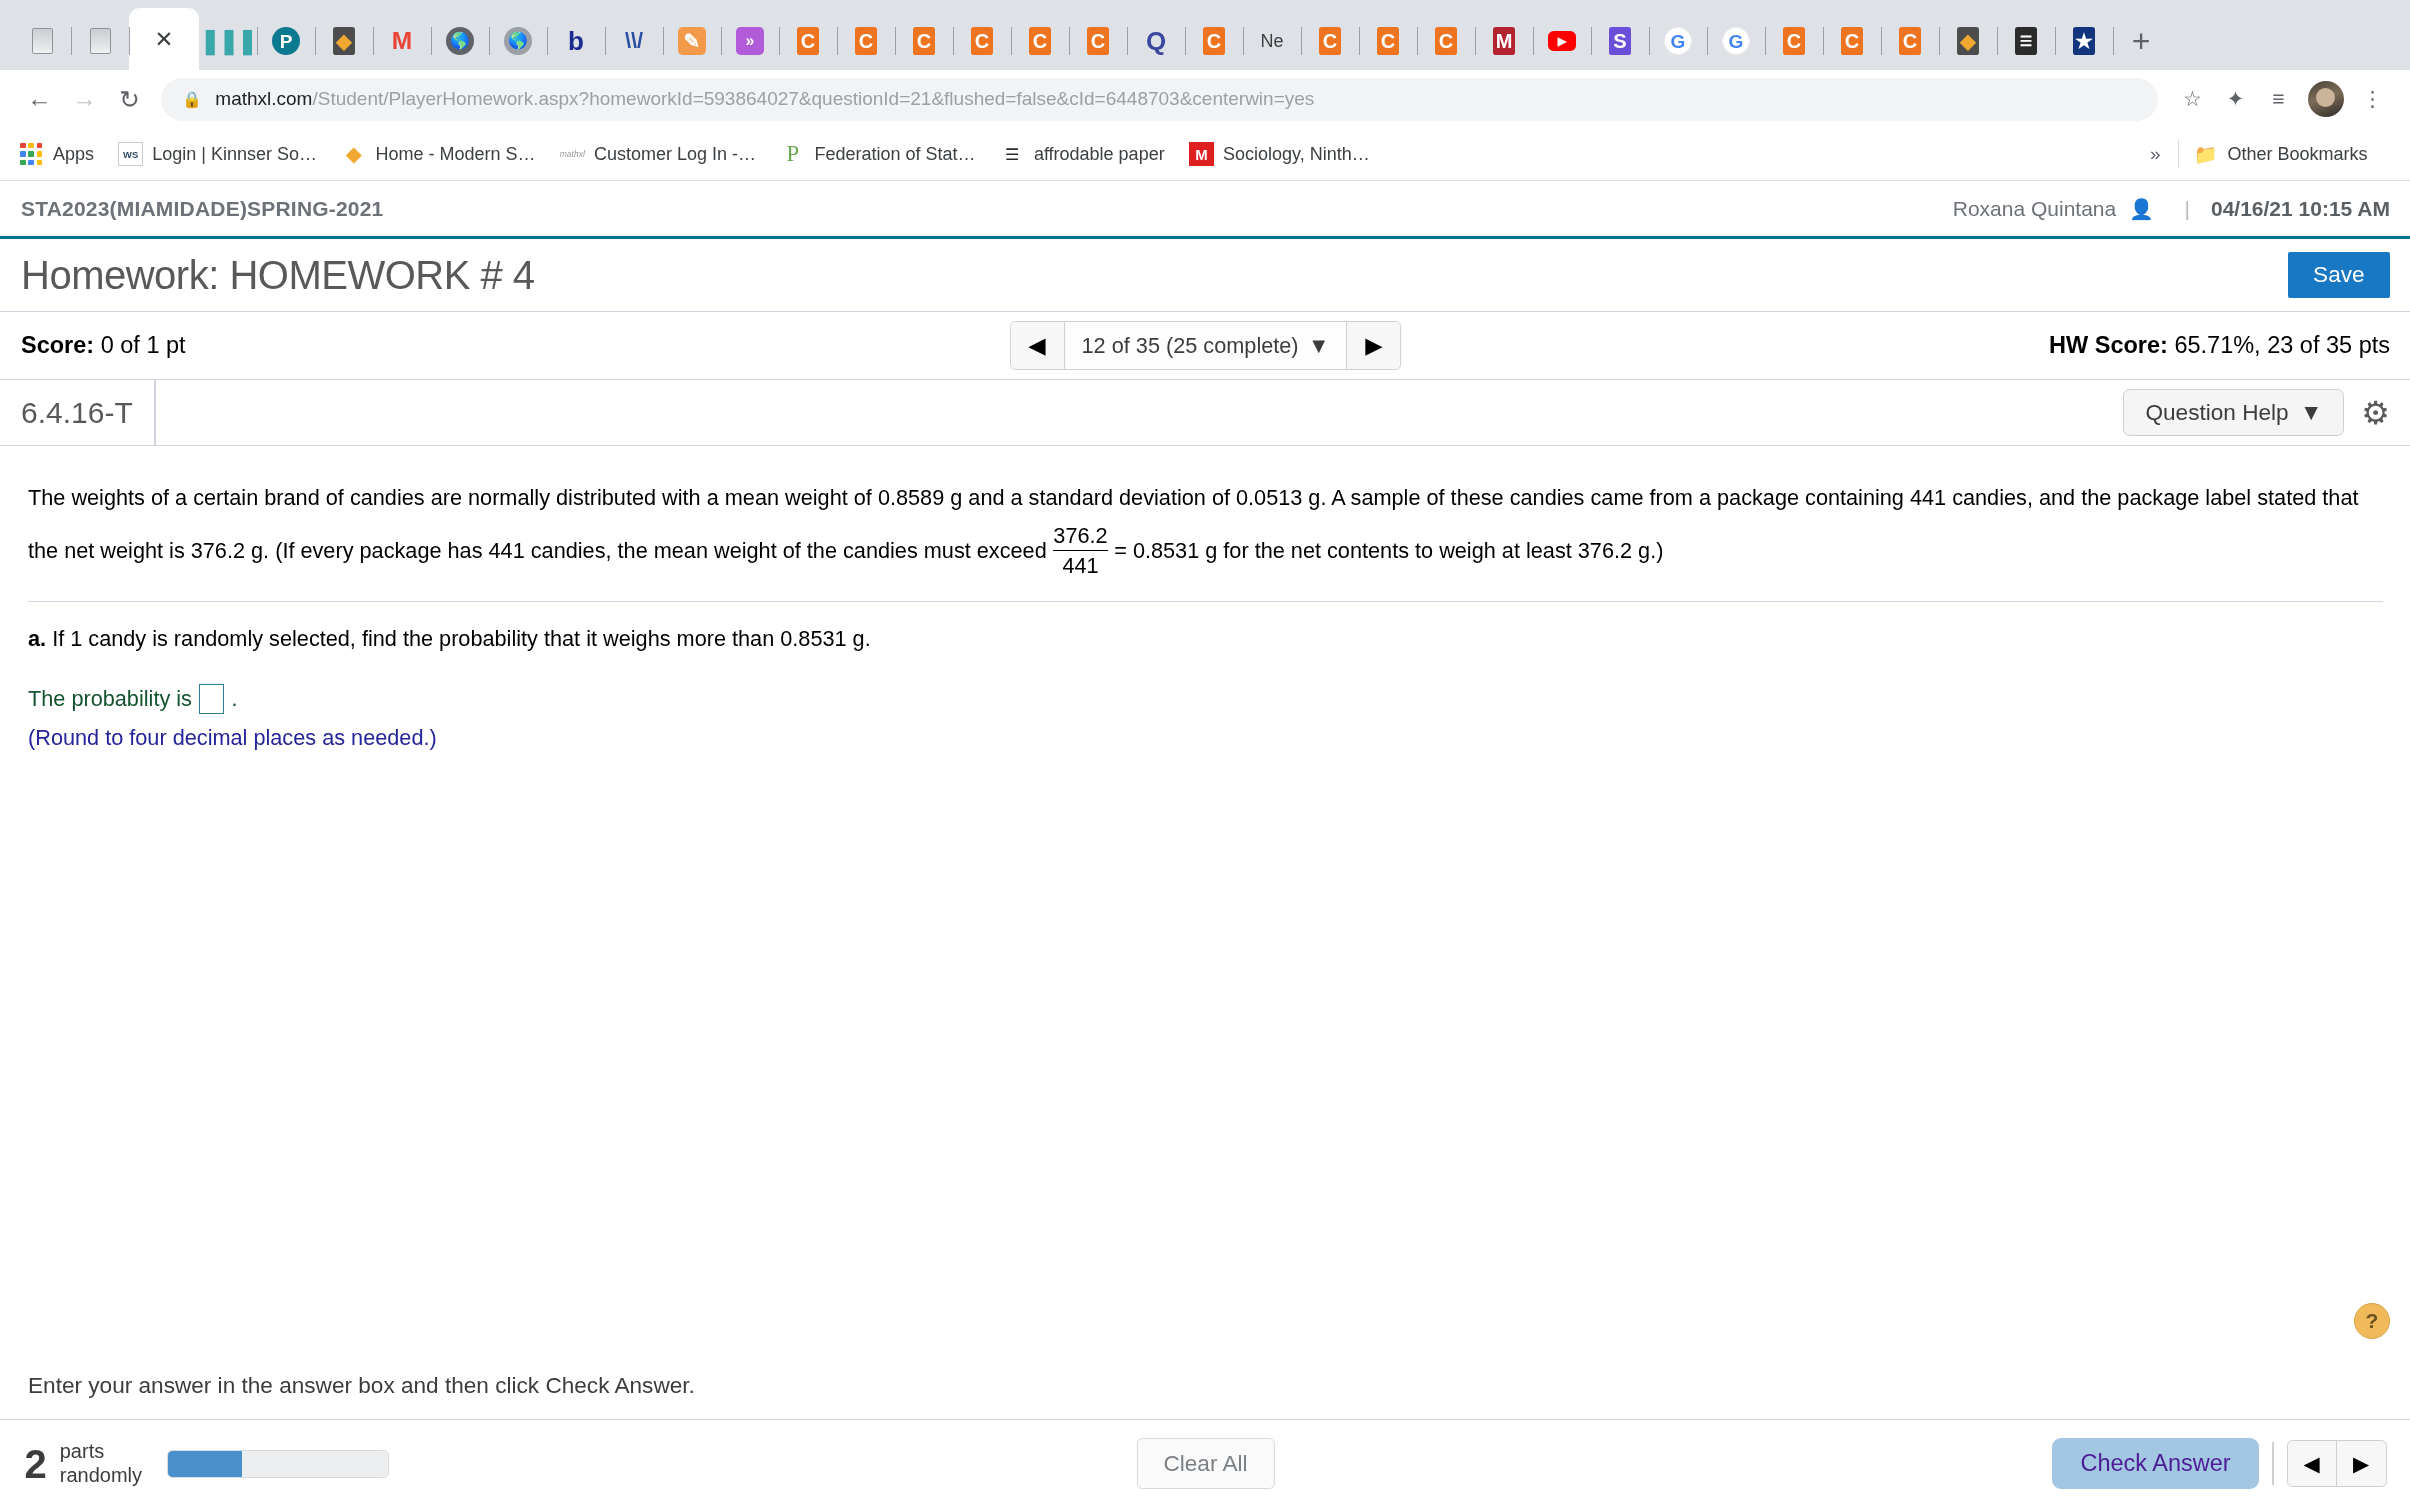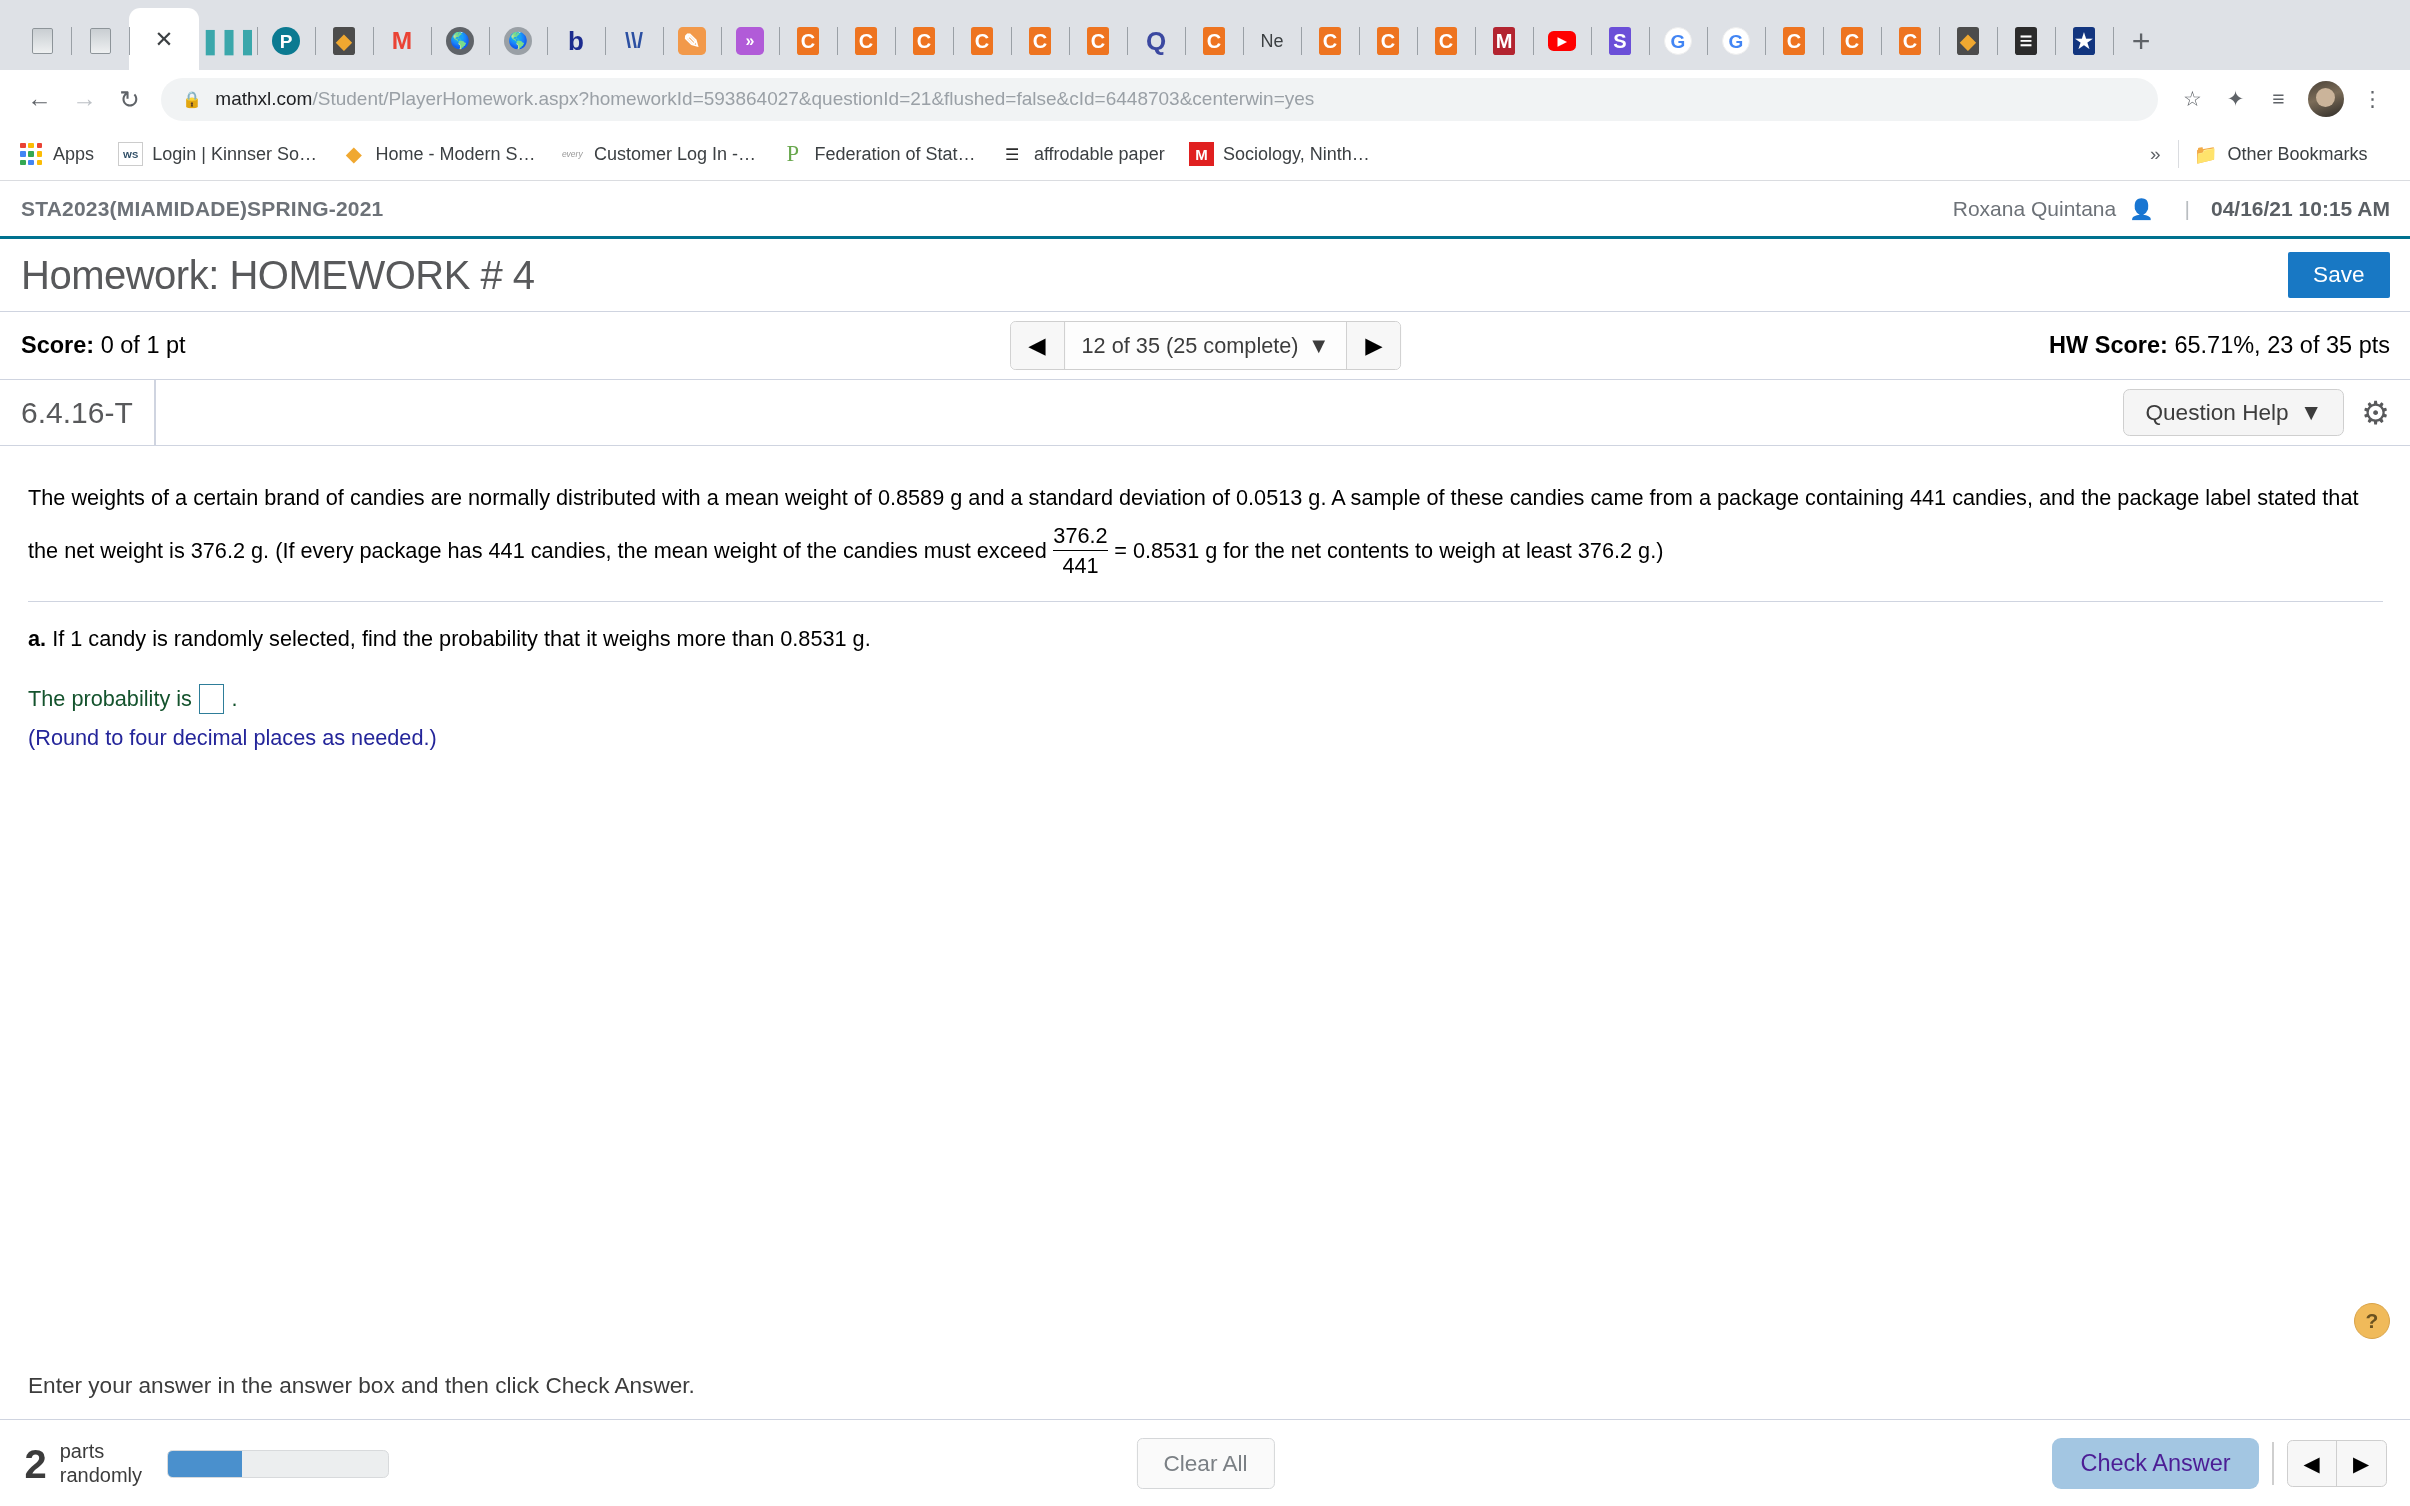--- a/index.html
+++ b/index.html
@@ -454,21 +454,21 @@
     </div>
     <div class="bm">
       <span class="bi" style="background:#fff;border:0.9px solid #ccc;font-size:9.4px;color:#2b4a63;font-weight:bold">WS</span>
       <span>Login | Kinnser So…</span>
     </div>
     <div class="bm">
       <span class="bi" style="color:#f0a830;font-size:21px">◆</span>
       <span>Home - Modern S…</span>
     </div>
     <div class="bm">
-      <span class="bi" style="font-size:8.5px;color:#999;font-style:italic">every</span>
+      <span class="bi" style="font-size:8.5px;color:#999;font-style:italic">mathxl</span>
       <span>Customer Log In -…</span>
     </div>
     <div class="bm">
       <span class="bi" style="color:#6aa84f;font-size:22.6px;font-family:'Liberation Serif',serif">P</span>
       <span>Federation of Stat…</span>
     </div>
     <div class="bm">
       <span class="bi" style="color:#2b2b2b;font-size:16px">☰</span>
       <span>affrodable paper</span>
     </div>

